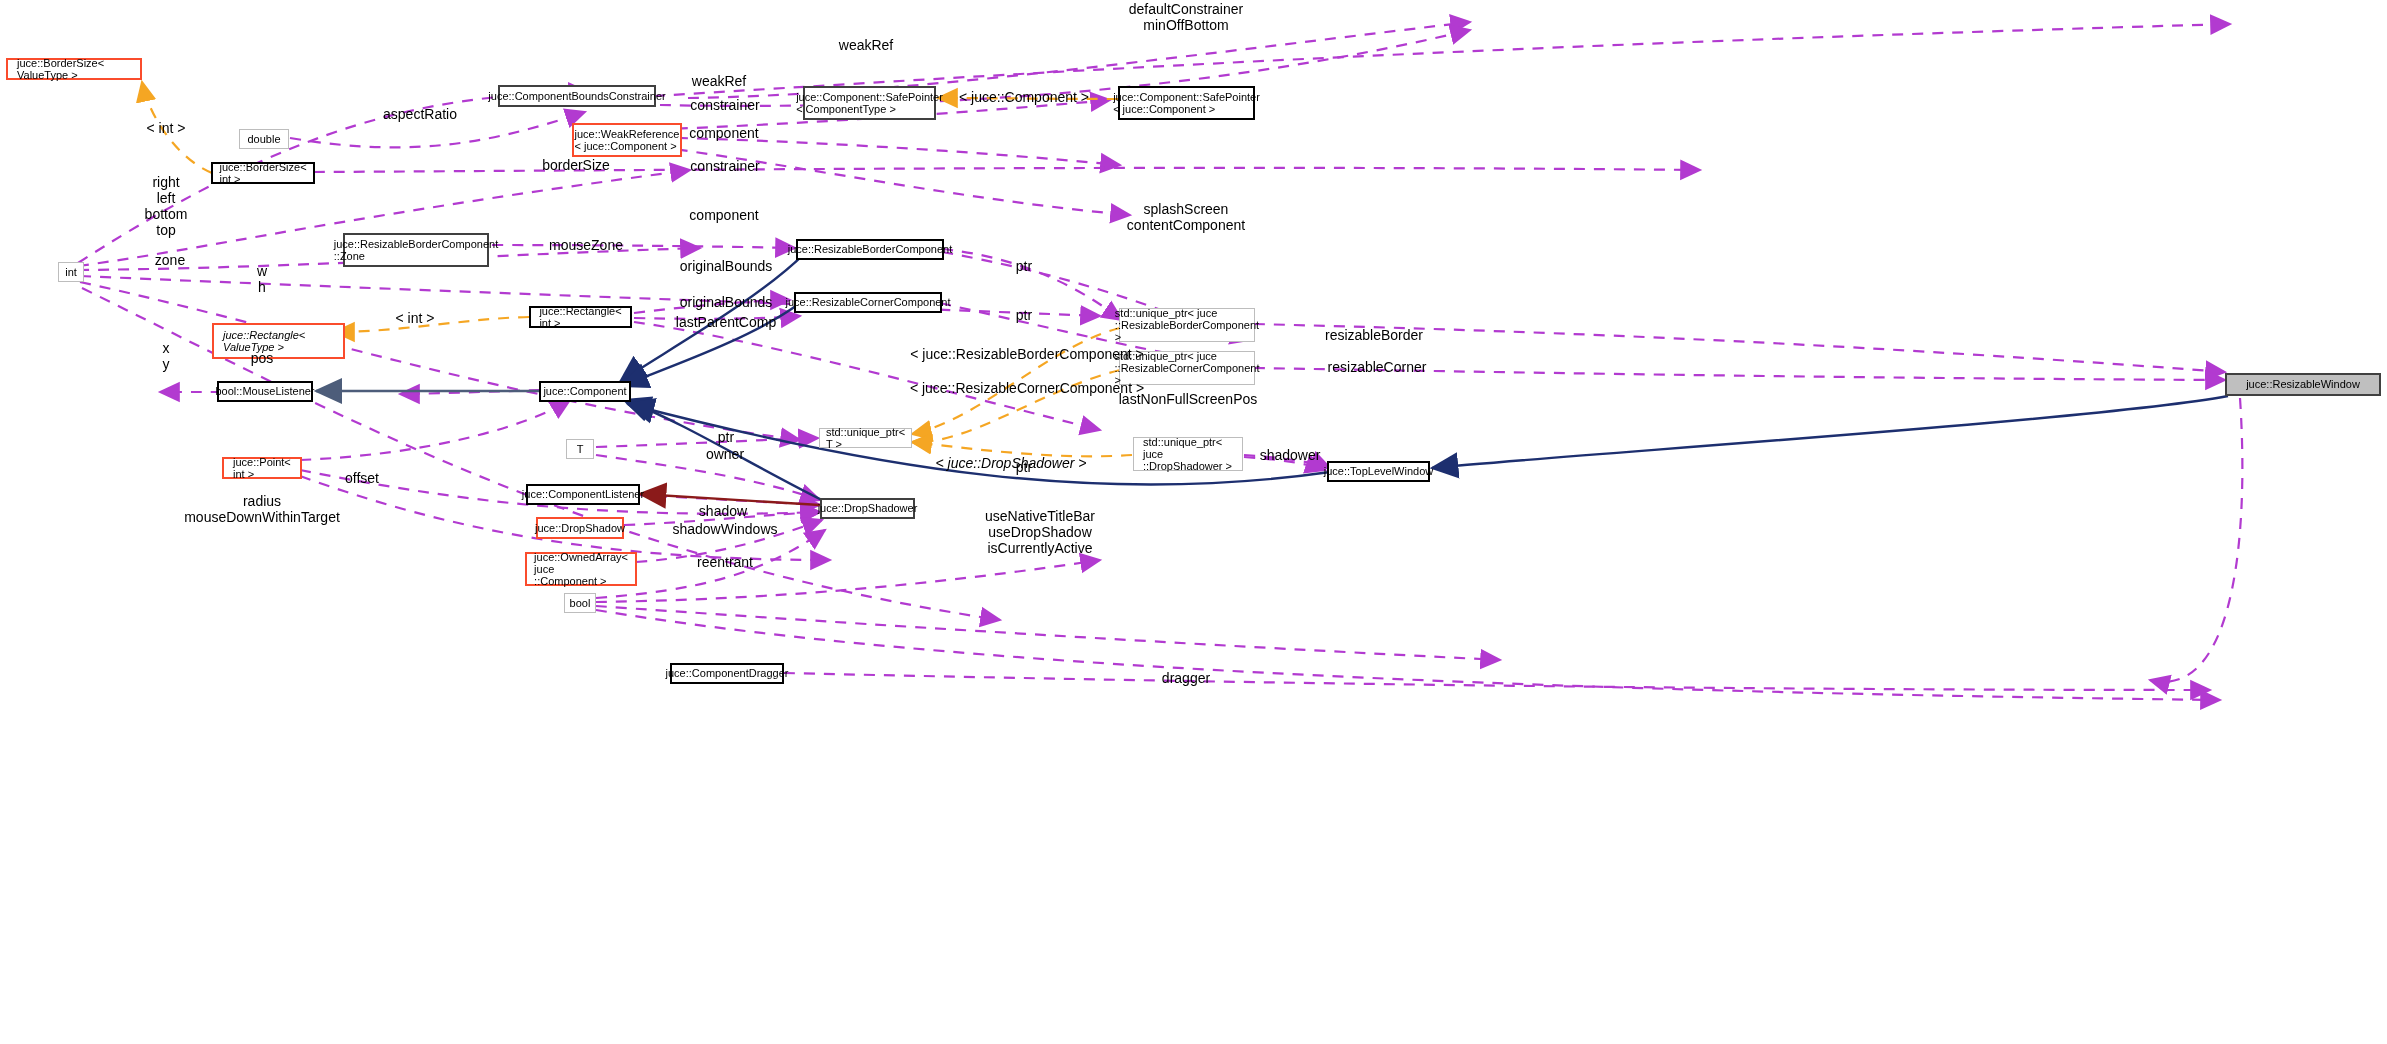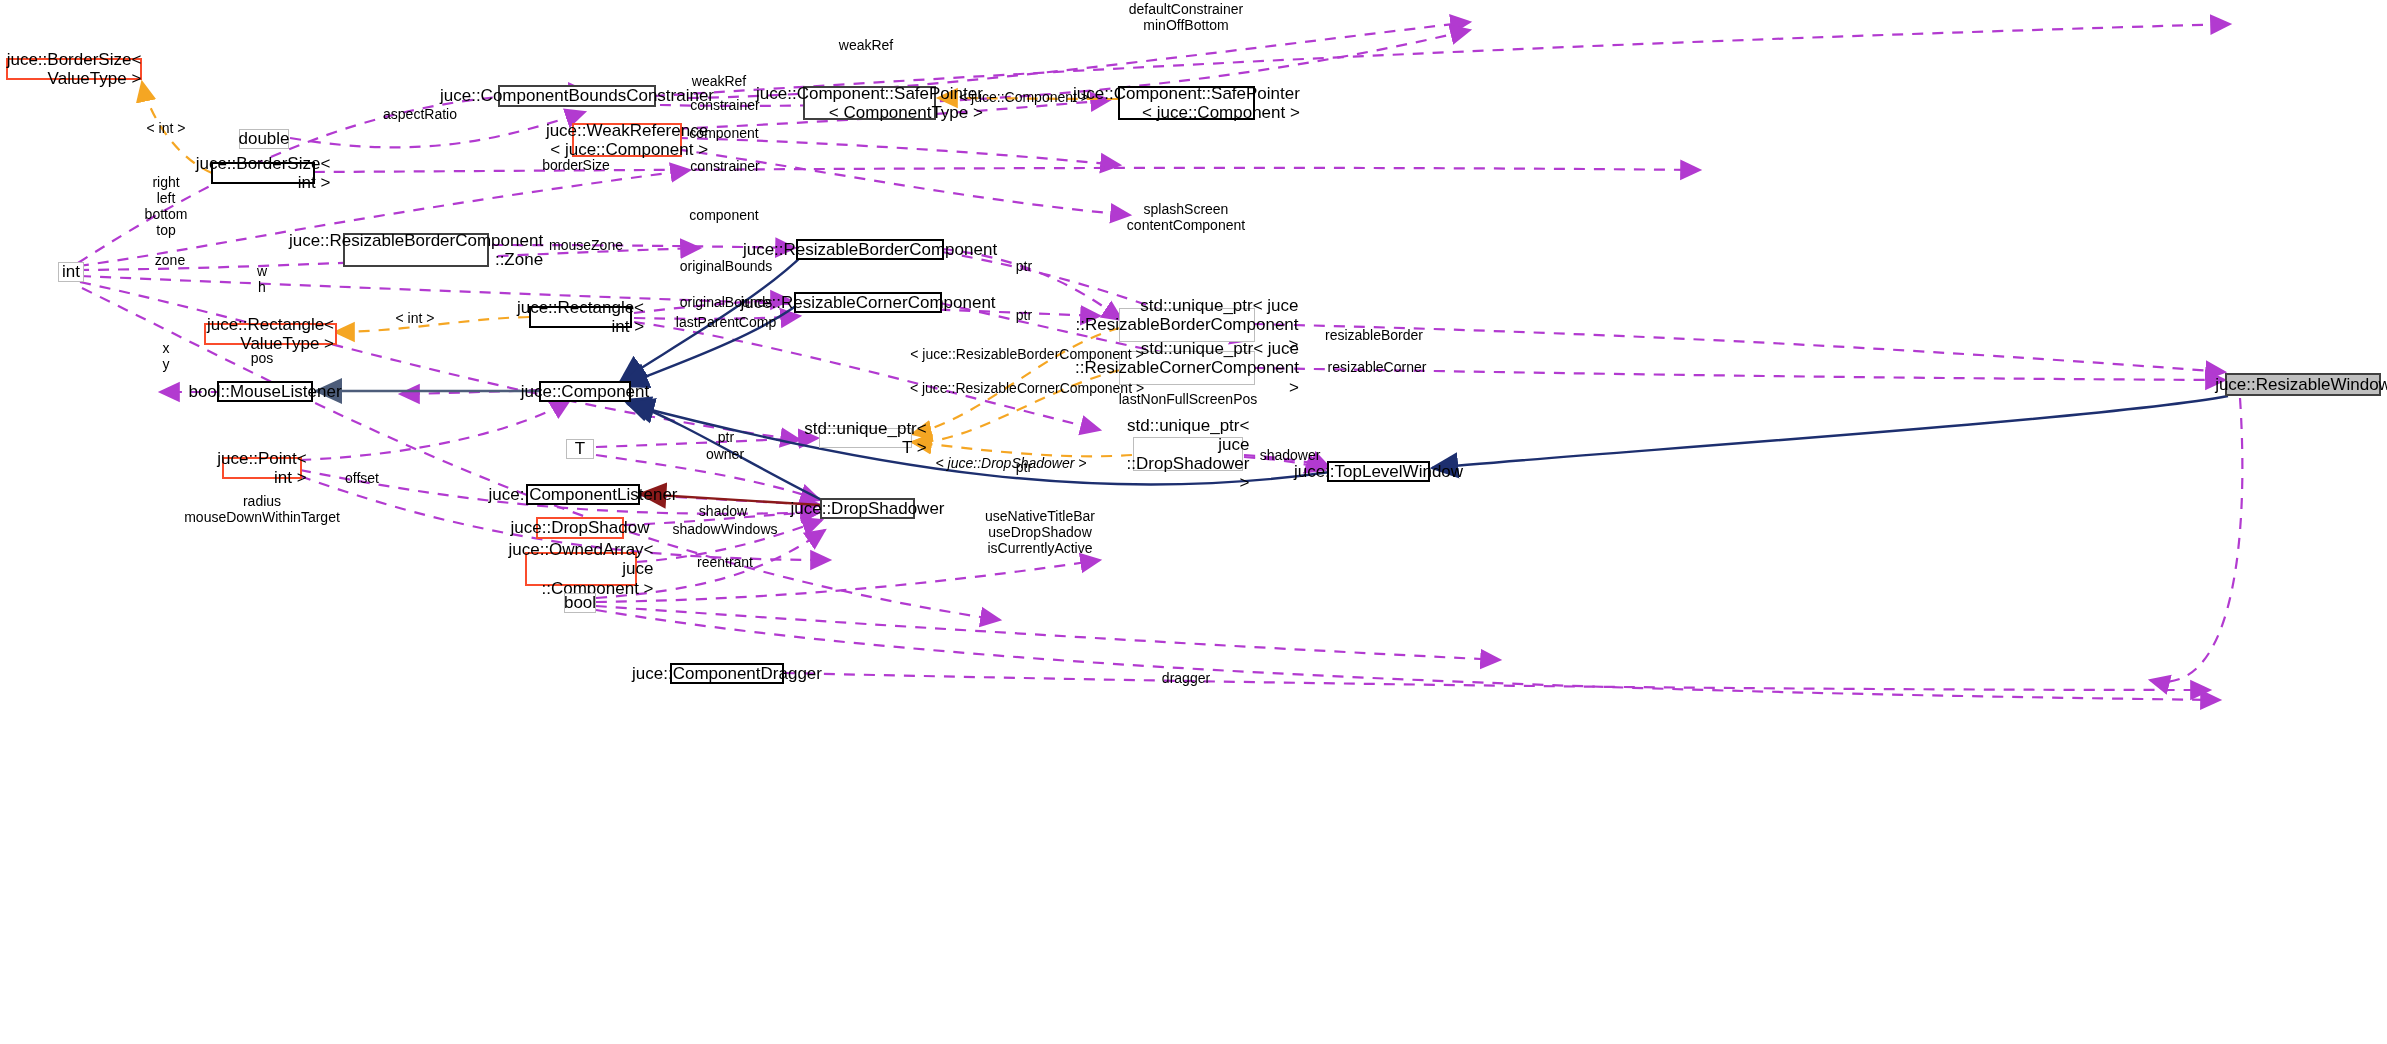--- a/index.html
+++ b/index.html
@@ -24,22 +24,22 @@
     width: 2387px;
     height: 1044px;
     pointer-events: none;
   }
   .node {
     position: absolute;
     box-sizing: border-box;
     display: flex;
     align-items: center;
     justify-content: center;
-    text-align: right;
-    font-size: 17px;
+    text-align: left;
+    font-size: 11px;
     line-height: 1.12;
     color: #000000;
     background: #ffffff;
     white-space: pre-line;
     padding: 1px 9px;
   }
   .node.solid-black   { border: 2px solid #000000; }
   .node.thick-gray    { border: 2px solid #404040; }
   .node.red-outline   { border: 2px solid #fa4c2c; }
   .node.light-gray    { border: 1px solid #bdbdbd; }
@@ -196,21 +196,21 @@
 
   <div class="node thick-gray" style="left:803px; top:86px; width:133px; height:34px;">juce::Component::SafePointer
 &lt; ComponentType &gt;</div>
 
   <div class="node solid-black" style="left:1118px; top:86px; width:137px; height:34px;">juce::Component::SafePointer
 &lt; juce::Component &gt;</div>
 
   <div class="node thick-gray" style="left:343px; top:233px; width:146px; height:34px;">juce::ResizableBorderComponent
 ::Zone</div>
 
-  <div class="node red-outline" style="left:204px; top:323px; width:133px; height:22px;">juce::Rectangle&lt; ValueType &gt;</div>
+  <div class="node red-outline" style="left:212px; top:323px; width:133px; height:36px;font-style:italic;">juce::Rectangle&lt; ValueType &gt;</div>
 
   <div class="node solid-black" style="left:529px; top:306px; width:103px; height:22px;">juce::Rectangle&lt; int &gt;</div>
 
   <div class="node solid-black" style="left:217px; top:381px; width:96px; height:21px;">bool::MouseListener</div>
 
   <div class="node red-outline" style="left:222px; top:457px; width:80px; height:22px;">juce::Point&lt; int &gt;</div>
 
   <div class="node solid-black" style="left:539px; top:381px; width:92px; height:21px;">juce::Component</div>
 
   <div class="node solid-black" style="left:796px; top:239px; width:148px; height:21px;">juce::ResizableBorderComponent</div>

